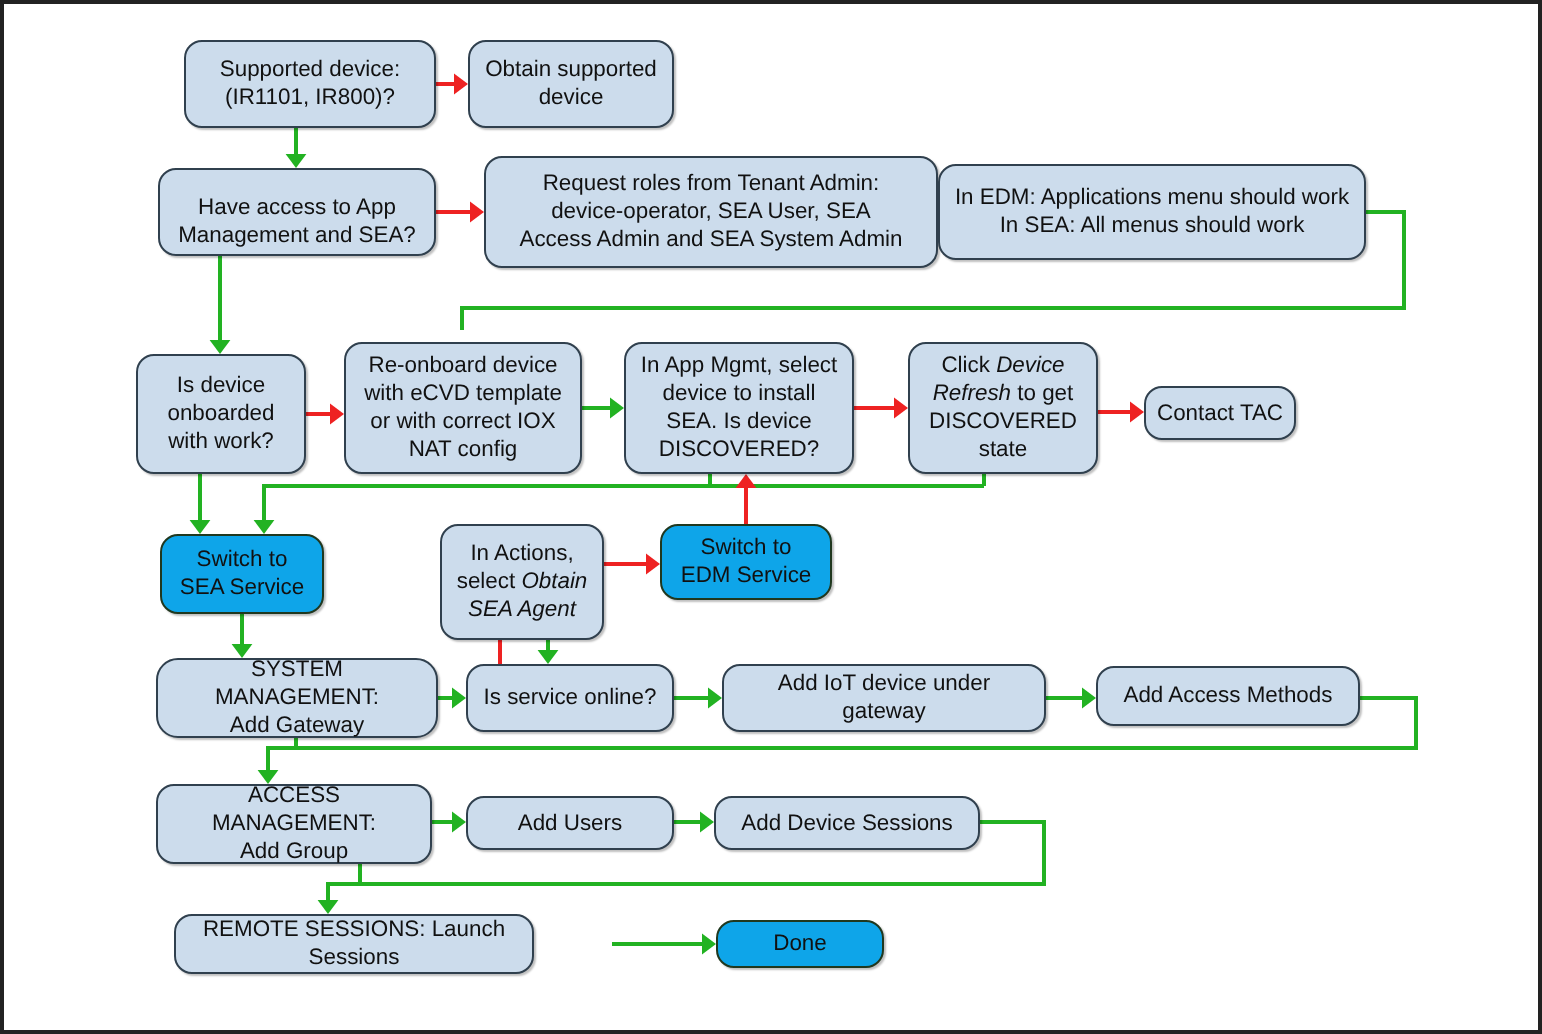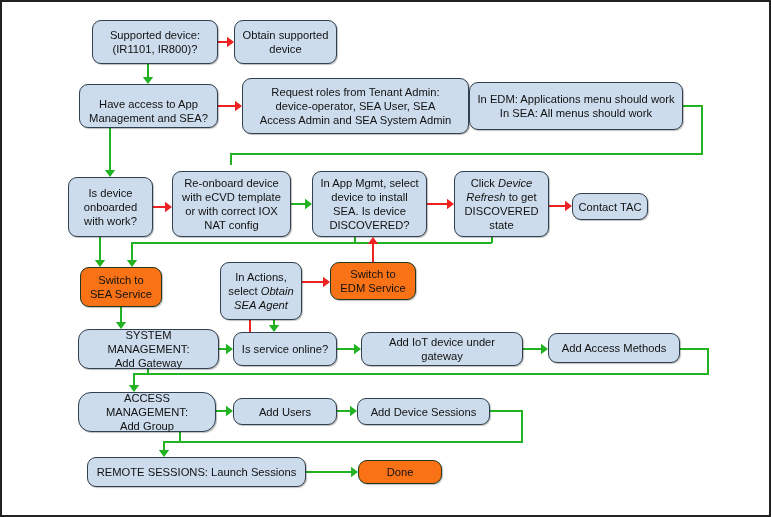--- a/index.html
+++ b/index.html
@@ -38,21 +38,21 @@
     line-height: 14px;
     color: #111111;
     padding: 2px 5px;
     z-index: 3;
     box-shadow: 1px 1px 1px rgba(0,0,0,0.25);
   }
   .node.blue {
     background: #ccdcec;
   }
   .node.green {
-    background: #f97316;
+    background: #0ea5e9;
     border-color: #20381f;
   }
   .node .txt {
     width: 100%;
     white-space: pre-line;
   }
   .node .txt em {
     font-style: italic;
   }
 </style>
@@ -183,30 +183,30 @@
       </div>
       <div class="node blue" style="left: 231px; top: 330px; width: 104px; height: 34px;">
         <span class="txt">Is service online?</span>
       </div>
       <div class="node blue" style="left: 359px; top: 330px; width: 162px; height: 34px;">
         <span class="txt">Add IoT device under gateway</span>
       </div>
       <div class="node blue" style="left: 546px; top: 331px; width: 132px; height: 30px;">
         <span class="txt">Add Access Methods</span>
       </div>
-      <div class="node blue" style="left: 76px; top: 390px; width: 138px; height: 40px; border-radius: 13px;">
+      <div class="node blue" style="left: 76px; top: 390px; width: 138px; height: 40px;">
         <span class="txt">ACCESS MANAGEMENT:
 Add Group</span>
       </div>
       <div class="node blue" style="left: 231px; top: 396px; width: 104px; height: 27px;">
         <span class="txt">Add Users</span>
       </div>
       <div class="node blue" style="left: 355px; top: 396px; width: 133px; height: 27px; justify-content: center;">
         <span class="txt">Add Device Sessions</span>
       </div>
-      <div class="node blue" style="left: 85px; top: 455px; width: 219px; height: 30px;">
+      <div class="node blue" style="left: 85px; top: 455px; width: 180px; height: 30px;">
         <span class="txt">REMOTE SESSIONS: Launch Sessions</span>
       </div>
       <div class="node green" style="left: 356px; top: 458px; width: 84px; height: 24px;">
         <span class="txt">Done</span>
       </div>
     </div>
 </div>
 
 </body></html>

